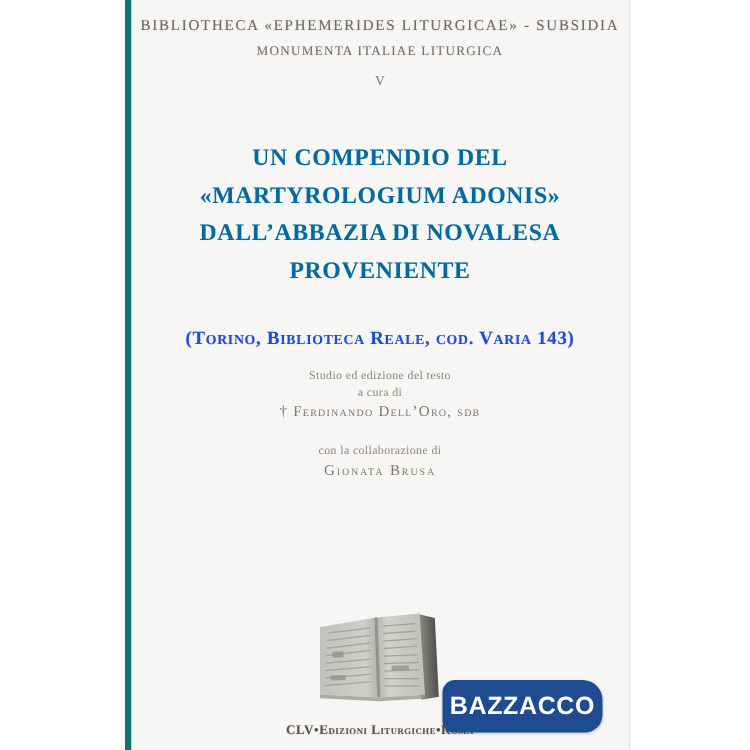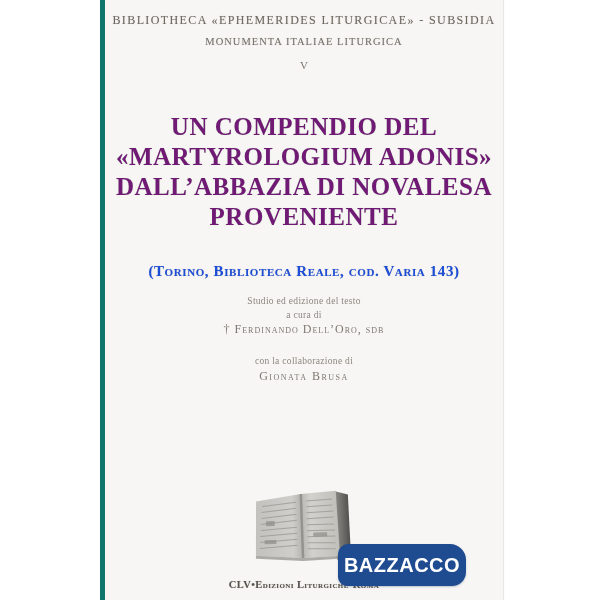--- a/index.html
+++ b/index.html
@@ -10,32 +10,32 @@
   .cover{
     position:absolute;left:100px;top:0;width:398px;height:600px;
     background:#f7f6f4;
     border-left:5px solid #0f766e;border-right:1px solid #e8e6e3;
     box-shadow:0 0 3px rgba(0,0,0,0.04);
   }
   .cover .txt{position:absolute;left:0;width:100%;text-align:center;white-space:nowrap;}
   .series-1{top:13px;font-size:12px;letter-spacing:1.4px;color:#6e6962;text-shadow:0 0 1px rgba(110,105,98,.35);}
   .series-2{top:36px;font-size:10.5px;letter-spacing:1px;color:#76716a;text-shadow:0 0 1px rgba(110,105,98,.3);}
   .series-v{top:59px;font-size:11px;color:#7b766f;}
-  .title{top:112px;line-height:30px;font-size:25px;font-weight:bold;color:#701a75;letter-spacing:.5px;text-shadow:0 0 1px rgba(140,200,138,.45);}
+  .title{top:112px;line-height:30px;font-size:19px;font-weight:bold;color:#0369a1;letter-spacing:.5px;text-shadow:0 0 1px rgba(140,200,138,.45);}
   .subtitle{top:263px;font-size:15px;font-weight:bold;font-variant:small-caps;color:#1d4ed8;letter-spacing:.6px;text-shadow:0 0 1px rgba(79,74,68,.3);}
   .cred-sm{font-size:9.5px;color:#8b867f;letter-spacing:.3px;}
   .cred-1{top:296px;}
   .cred-2{top:310px;}
   .cred-name{top:322px;font-size:12px;font-variant:small-caps;color:#7d7871;letter-spacing:1px;}
   .cred-3{top:356px;}
   .cred-collab{top:369px;font-size:12px;font-variant:small-caps;color:#7d7871;letter-spacing:1.5px;}
   .publisher{top:579px;font-size:10.5px;font-weight:bold;font-variant:small-caps;color:#57524c;letter-spacing:.4px;text-shadow:0 0 1px rgba(87,82,76,.3);}
   .book-photo{position:absolute;left:148px;top:487px;width:100px;height:82px;}
   .watermark{
-    position:absolute;left:338px;top:544px;width:128px;height:42px;
+    position:absolute;left:354px;top:544px;width:128px;height:42px;
     background:#1f4c91;border-radius:10px 16px 14px 9px;
     display:flex;align-items:center;justify-content:center;
     box-shadow:0 1px 2px rgba(20,50,100,.25);
   }
   .watermark span{
     font-family:"Liberation Sans", sans-serif;font-weight:bold;
     font-size:20px;color:#ffffff;letter-spacing:.5px;
   }
 </style>
 </head>

